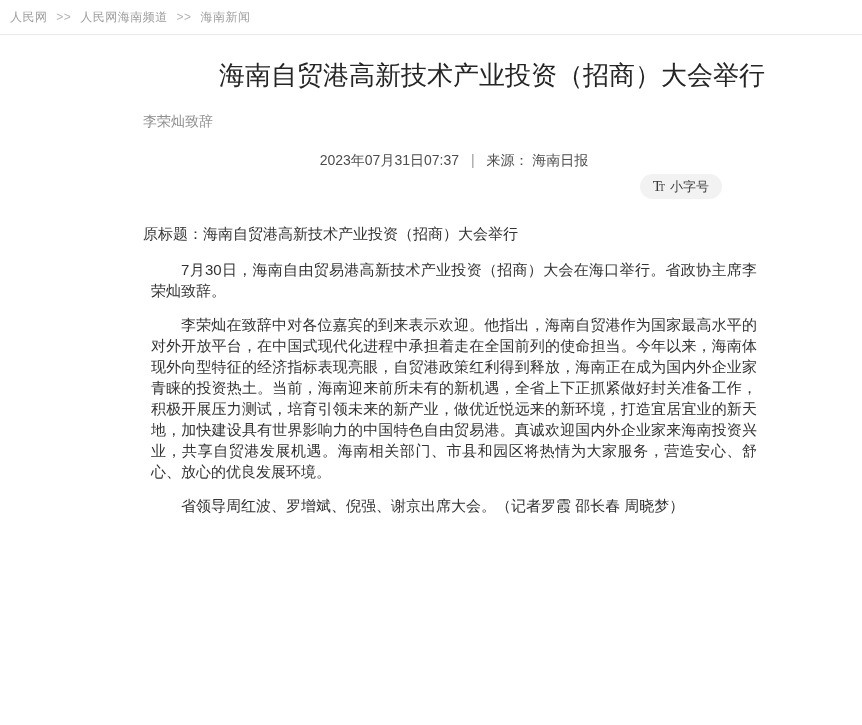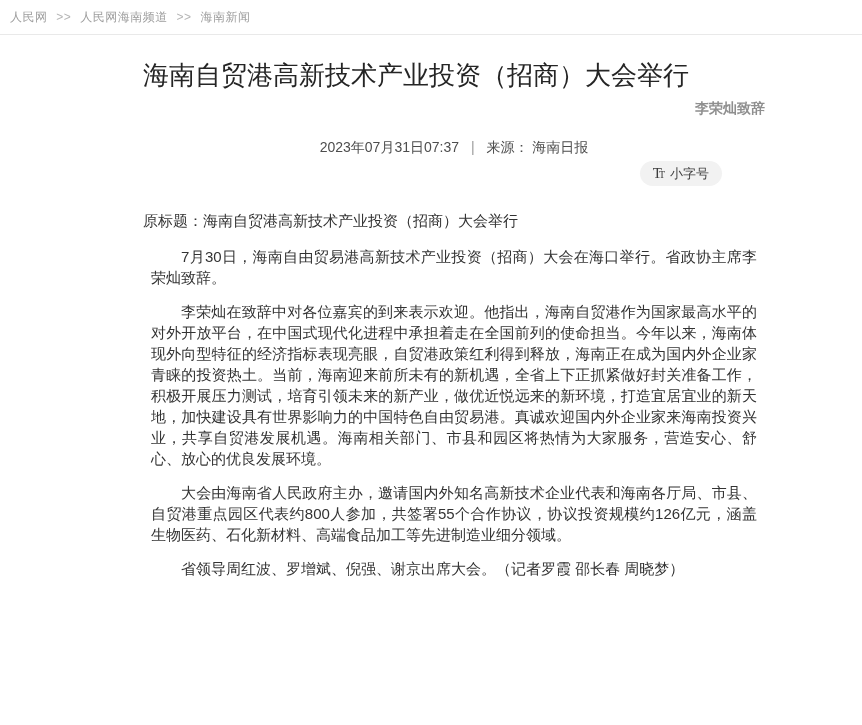--- a/index.html
+++ b/index.html
@@ -15,23 +15,23 @@
   }
   .breadcrumb a{color:#9e9e9e;text-decoration:none;cursor:pointer;}
   .breadcrumb .sep{margin:0 5px;color:#b5b5b5;}
   .top-divider{border:none;border-top:1px solid #e9e9e9;margin:0;}
 
   
   .container{width:622px;margin-left:143px;}
 
   h1.article-title{
     margin:23px 0 0;font-size:26px;font-weight:400;line-height:34px;
-    text-align:left;color:#252525;
+    text-align:right;color:#252525;
   }
-  .subtitle{margin-top:8px;text-align:right;font-size:14px;color:#8f8f8f;font-weight:bold;}
+  .subtitle{margin-top:21px;text-align:left;font-size:14px;color:#8f8f8f;}
   .meta{margin-top:21px;text-align:center;font-size:14px;color:#4d4d4d;}
   .meta .pipe{margin:0 8px;color:#9a9a9a;}
   .meta a{color:#4d4d4d;text-decoration:none;cursor:pointer;margin-top:7px;}
 
   .toolbar{margin-top:4px;text-align:right;padding-right:43px;height:25px;}
   .font-pill{
     display:inline-flex;align-items:center;gap:5px;
     background:#f2f2f2;border-radius:13px;height:25px;padding:0 13px;
     font-size:13px;color:#3d3d3d;cursor:pointer;border:none;
   }
@@ -77,17 +77,16 @@
       </span>
       <span>小字号</span>
     </button>
   </div>
 
   <div class="article-body">
     <p class="original-title">原标题：海南自贸港高新技术产业投资（招商）大会举行</p>
 
     <p class="para">7月30日，海南自由贸易港高新技术产业投资（招商）大会在海口举行。省政协主席李荣灿致辞。</p>
     <p class="para">李荣灿在致辞中对各位嘉宾的到来表示欢迎。他指出，海南自贸港作为国家最高水平的对外开放平台，在中国式现代化进程中承担着走在全国前列的使命担当。今年以来，海南体现外向型特征的经济指标表现亮眼，自贸港政策红利得到释放，海南正在成为国内外企业家青睐的投资热土。当前，海南迎来前所未有的新机遇，全省上下正抓紧做好封关准备工作，积极开展压力测试，培育引领未来的新产业，做优近悦远来的新环境，打造宜居宜业的新天地，加快建设具有世界影响力的中国特色自由贸易港。真诚欢迎国内外企业家来海南投资兴业，共享自贸港发展机遇。海南相关部门、市县和园区将热情为大家服务，营造安心、舒心、放心的优良发展环境。</p>
-    <p class="para">大会由海南省人民政府主办，邀请国内外知名高新技术企业代表和海南各厅局、市县、自贸港重点园区代表约800人参加，共签署55个合作协议，协议投资规模约126亿元，涵盖生物医药、石化新材料、高端食品加工等先进制造业细分领域。</p>
     <p class="para">省领导周红波、罗增斌、倪强、谢京出席大会。（记者罗霞 邵长春 周晓梦）</p>
   </div>
 
 </div>
 
 </body></html>

